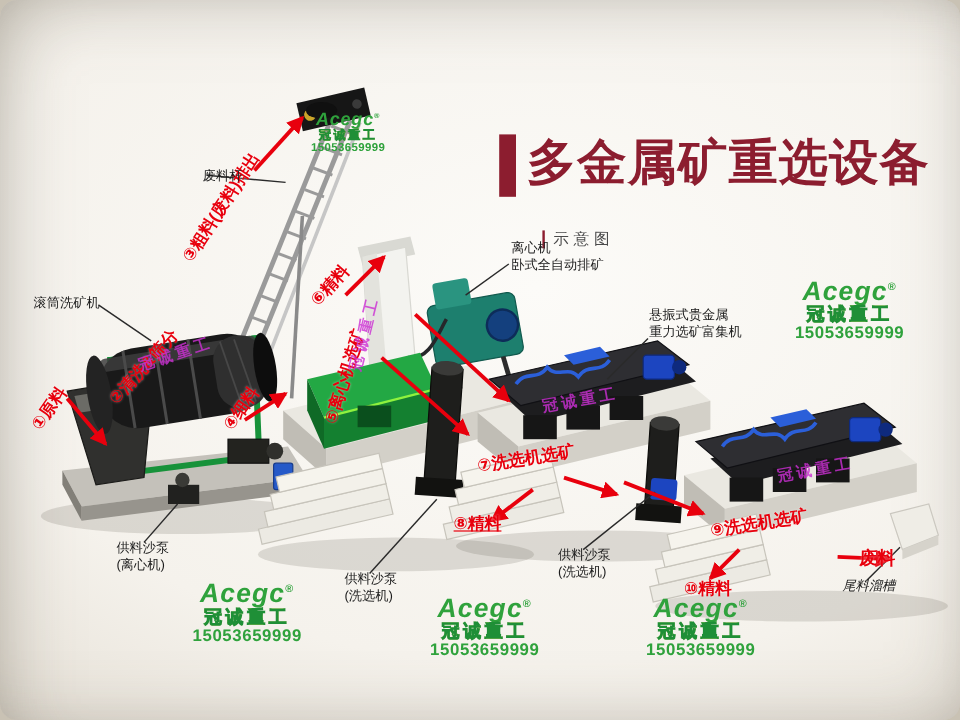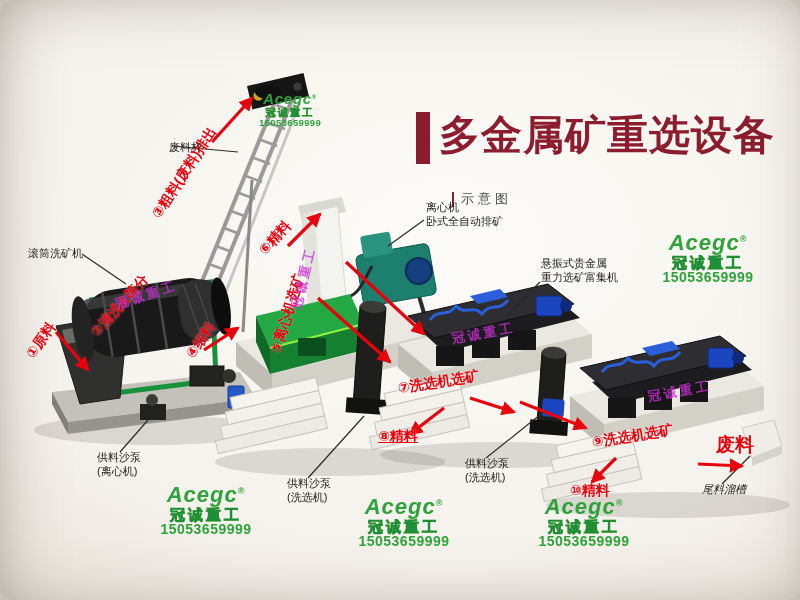--- a/index.html
+++ b/index.html
@@ -215,21 +215,21 @@
     <div class="flow-label" style="left:30px;top:348px;transform:rotate(-55deg);">①原料</div>
     <div class="flow-label" style="left:94px;top:326px;transform:rotate(-48deg);">②清洗&amp;筛分</div>
     <div class="flow-label" style="left:156px;top:208px;transform:rotate(-57deg);">③粗料(废料)排出</div>
     <div class="flow-label" style="left:190px;top:348px;transform:rotate(-55deg);">④细料</div>
     <div class="flow-label" style="left:276px;top:344px;transform:rotate(-73deg);">⑤离心机选矿</div>
     <div class="flow-label" style="left:262px;top:244px;transform:rotate(-48deg);">⑥精料</div>
     <div class="flow-label" style="left:398px;top:380px;transform:rotate(-9deg);">⑦洗选机选矿</div>
     <div class="flow-label" style="left:378px;top:428px;text-decoration:underline;">⑧精料</div>
     <div class="flow-label" style="left:592px;top:434px;transform:rotate(-9deg);">⑨洗选机选矿</div>
     <div class="flow-label" style="left:570px;top:482px;text-align:right;">⑩精料</div>
-    <div class="flow-label" style="left:716px;top:432px;font-size:19px;">废料</div>
+    <div class="flow-label" style="left:716px;top:456px;font-size:15px;">废料</div>
 
     <div class="part-label" style="left:140px;top:140px;margin-left:29px;"><span>废料杆</span></div>
     <div class="part-label" style="left:28px;top:246px;"><span>滚筒洗矿机</span></div>
     <div class="part-label" style="left:426px;top:200px;"><span>离心机</span><br><span>卧式全自动排矿</span></div>
     <div class="part-label" style="left:541px;top:256px;"><span>悬振式贵金属</span><br><span>重力选矿富集机</span></div>
     <div class="part-label" style="left:97px;top:450px;"><span>供料沙泵</span><br><span>(离心机)</span></div>
     <div class="part-label" style="left:287px;top:476px;"><span>供料沙泵</span><br><span>(洗选机)</span></div>
     <div class="part-label" style="left:465px;top:456px;"><span>供料沙泵</span><br><span>(洗选机)</span></div>
     <div class="part-label" style="left:702px;top:482px;font-style:italic;"><span>尾料溜槽</span></div>
 

